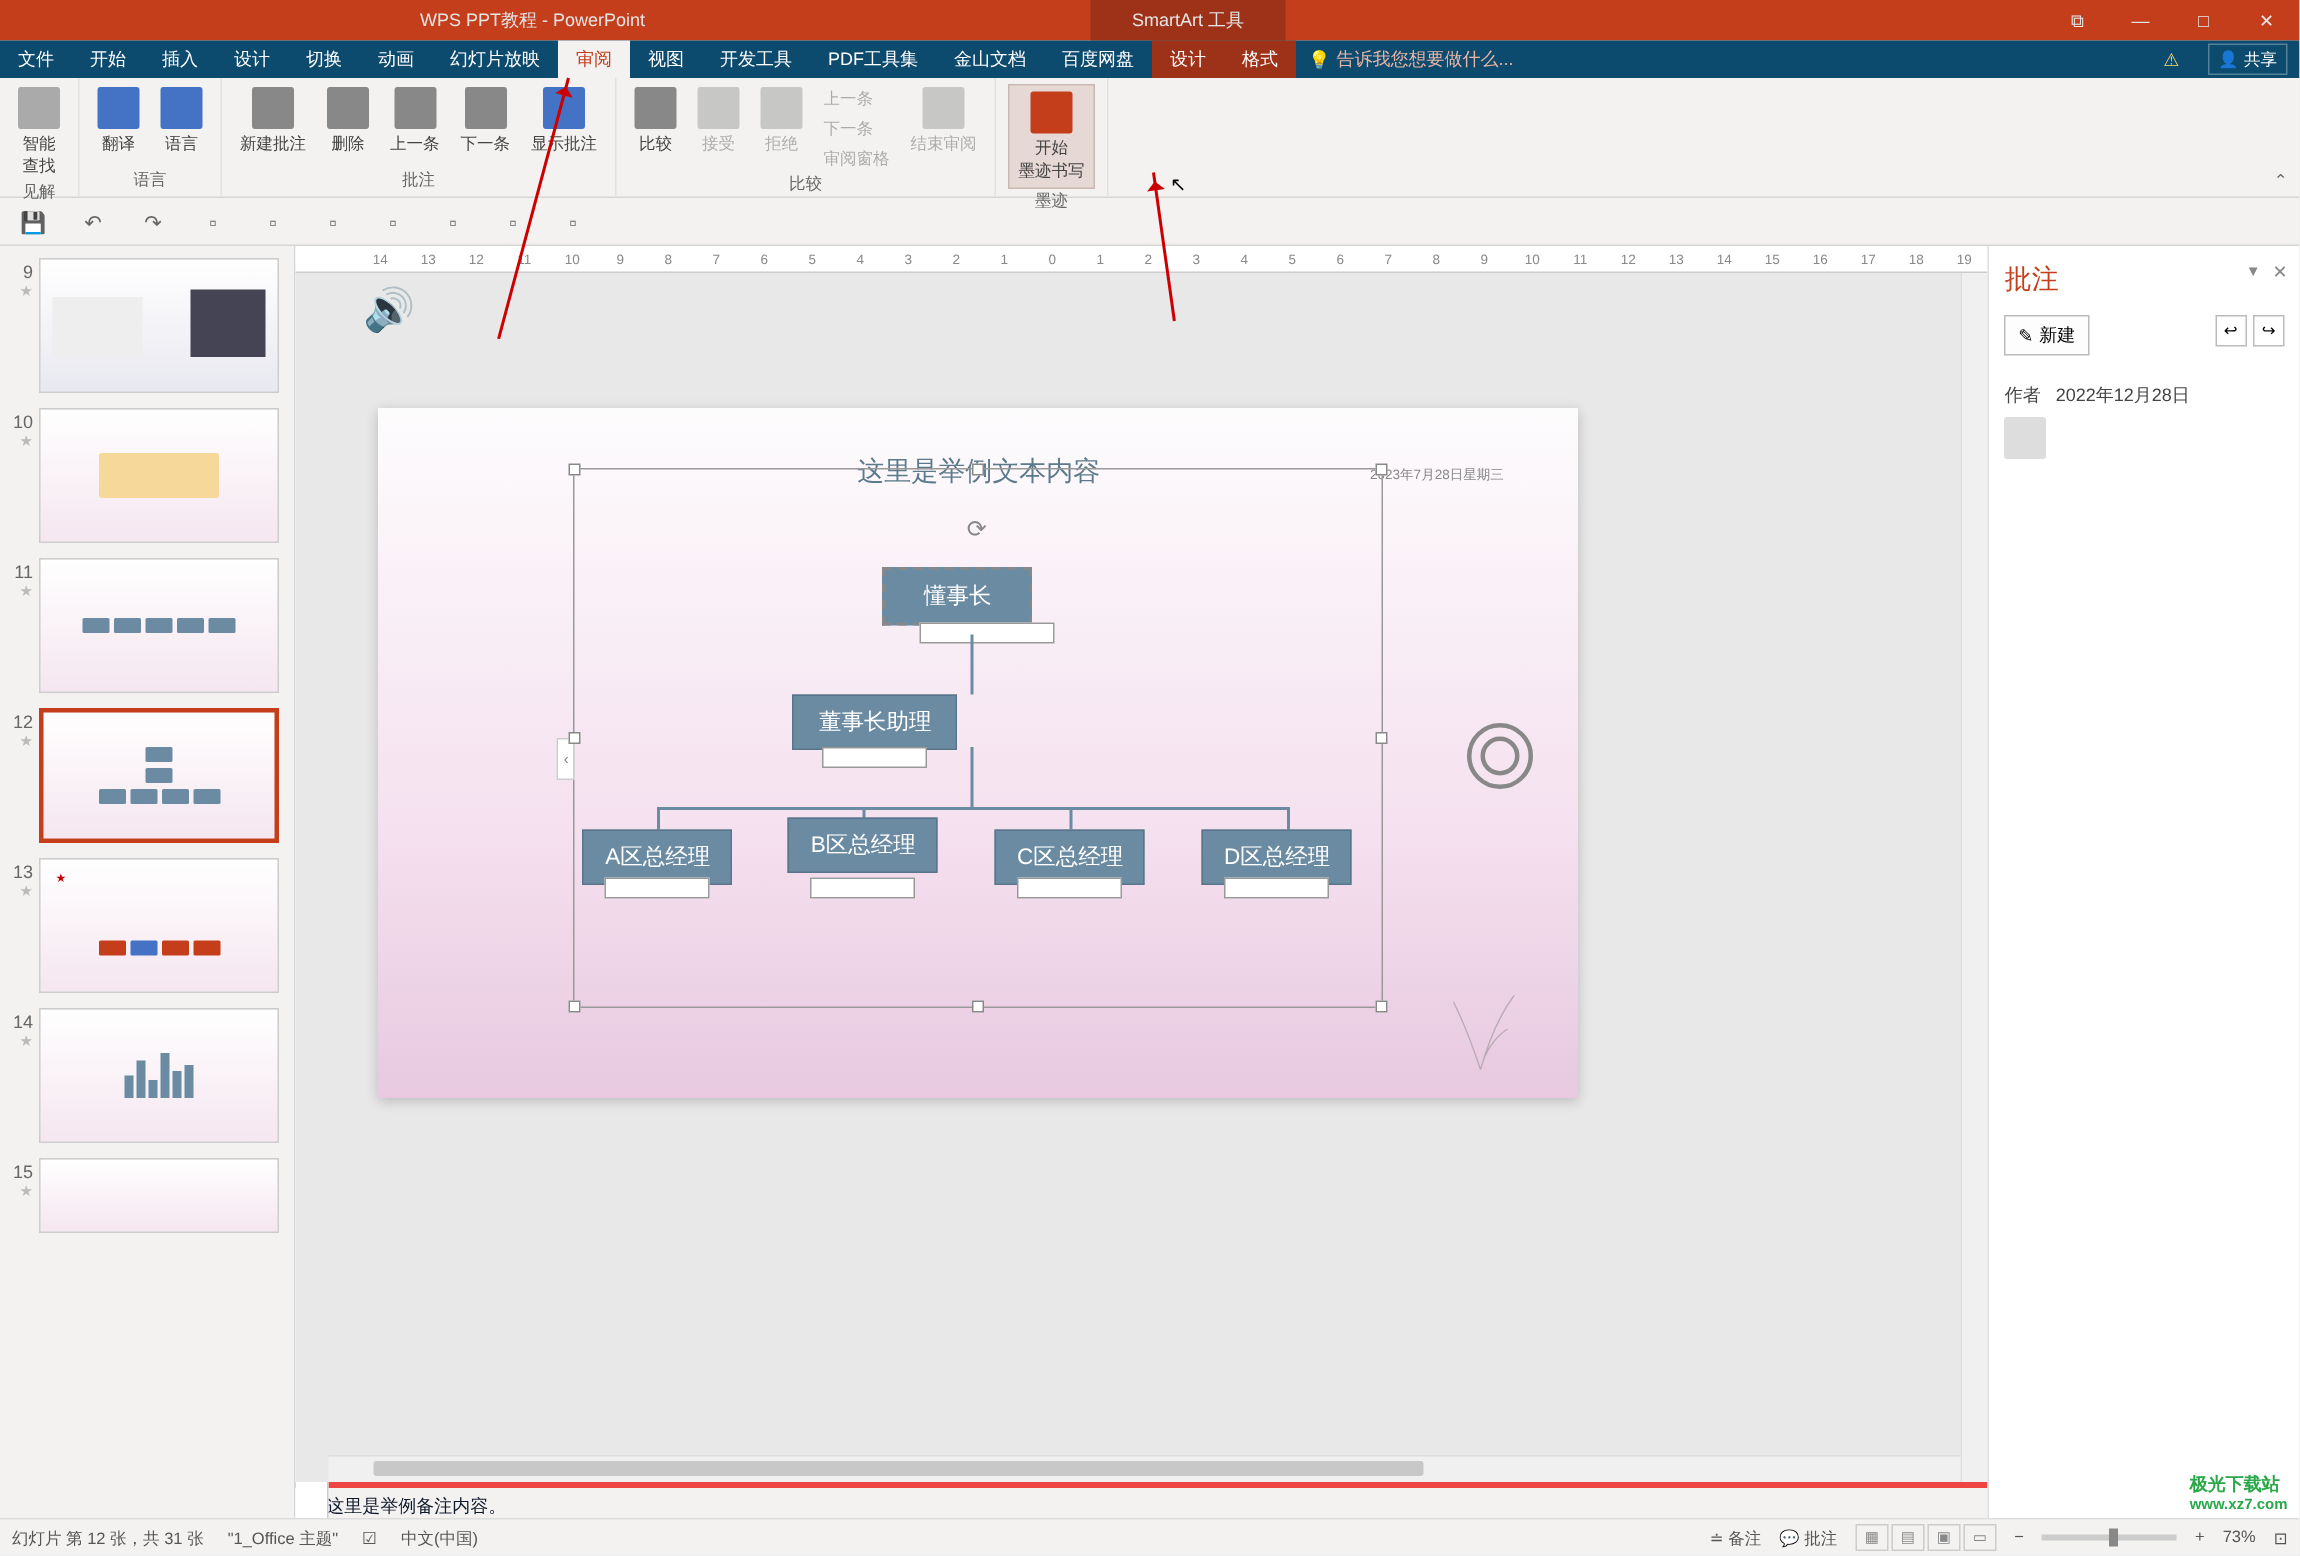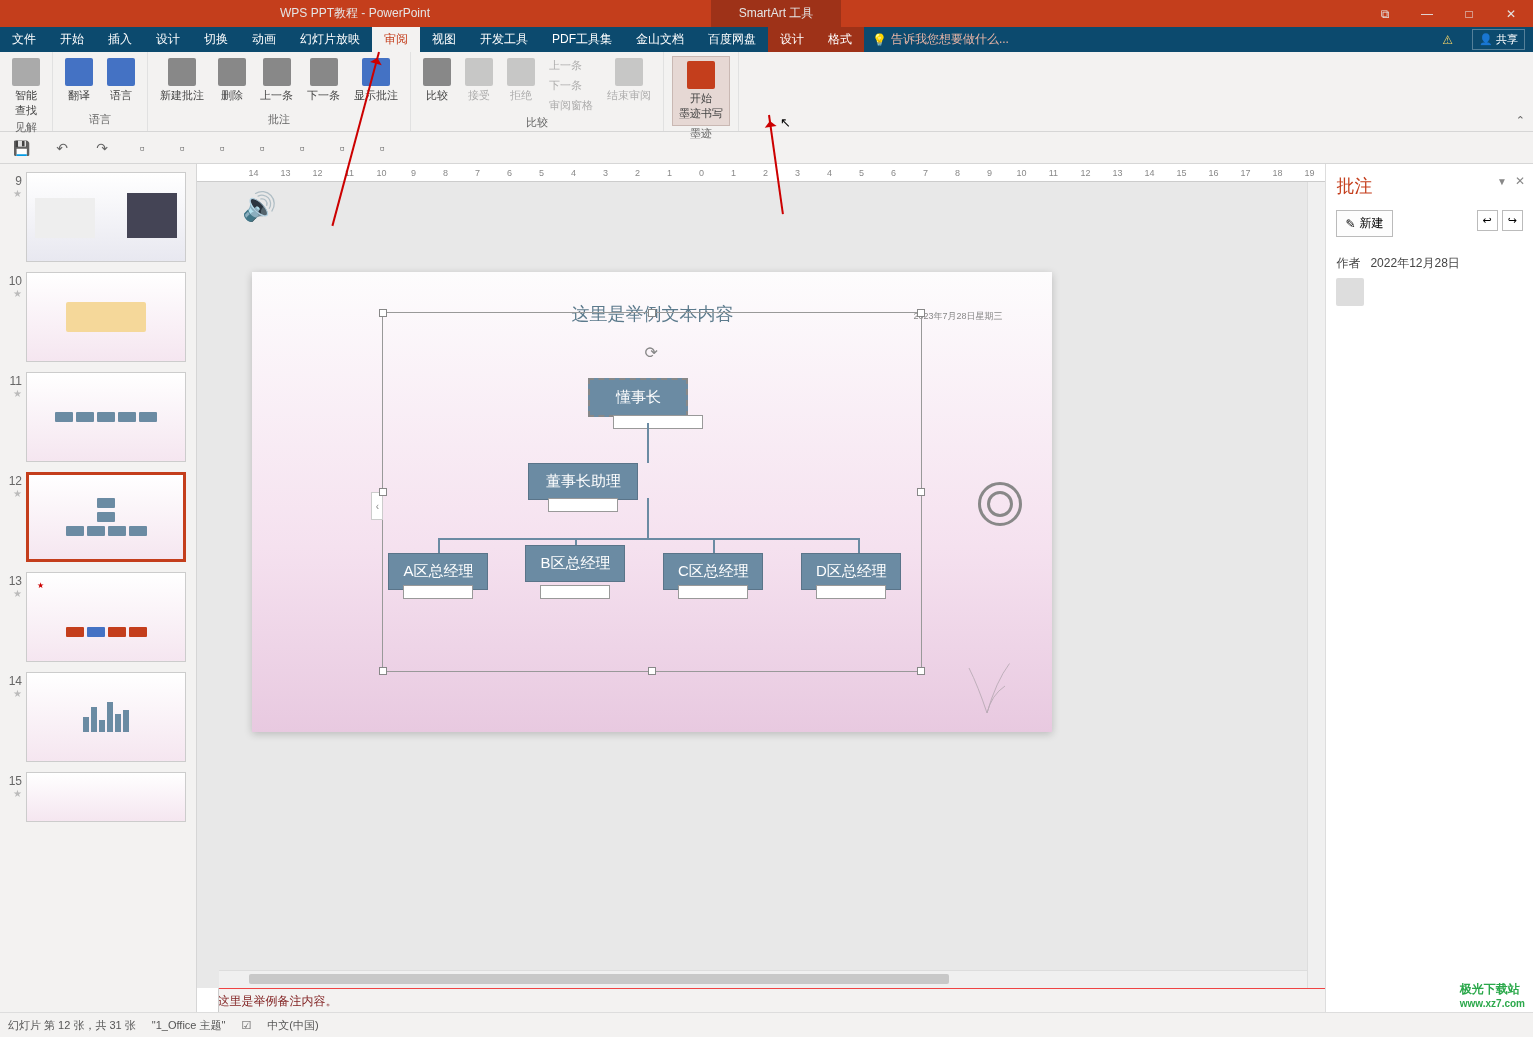--- a/index.html
+++ b/index.html
@@ -1,19 +1,19 @@
 <!DOCTYPE html>
 <html><head>
 <meta charset="utf-8">
 <style>
 *{margin:0;padding:0;box-sizing:border-box;font-family:"Microsoft YaHei","Segoe UI",sans-serif}
 body{background:#f3f3f3;width:1533px;height:1037px;overflow:hidden;position:relative}
 .titlebar{height:27px;background:#c43e1c;display:flex;align-items:center;color:#e5e5e5;font-size:12px;position:relative}
 .title-center{position:absolute;left:280px;display:flex;align-items:center}
-.title-smartart{position:absolute;left:711px;width:130px;text-align:center;background:#9e3218;height:27px;line-height:27px}
+.title-smartart{position:absolute;left:727px;width:130px;text-align:center;background:#9e3218;height:27px;line-height:27px}
 .title-right{position:absolute;right:0;display:flex;gap:18px;padding-right:10px;align-items:center}
 .win-btn{width:24px;text-align:center;cursor:pointer}
 .tabbar{height:25px;background:#0c4a6e;display:flex;align-items:center;color:#fff;font-size:12px;position:relative}
 .tab{padding:0 12px;height:25px;line-height:25px;cursor:pointer}
 .tab.active{background:#f3f2f1;color:#c43e1c}
 .tab.sub{background:#9e3218}
 .tell-me{color:#e8b5a6;padding-left:8px;display:flex;align-items:center;gap:4px}
 .share-btn{position:absolute;right:8px;color:#fff;padding:2px 6px;border:1px solid rgba(255,255,255,0.3);font-size:11px}
 .warn-icon{position:absolute;right:80px;color:#ffd966}
 .ribbon{height:80px;background:#f3f2f1;border-bottom:1px solid #d6d6d6;display:flex;font-size:11px;color:#444;position:relative}
@@ -57,21 +57,21 @@
 .sel-handle{width:8px;height:8px;background:#fff;border:1px solid #888;position:absolute}
 .org-node{position:absolute;background:#6b8ba3;color:#fff;font-size:15px;padding:8px 0;text-align:center;border:1px solid #5a7489}
 .org-input{position:absolute;background:#fff;border:1px solid #999;height:14px}
 .org-line{position:absolute;background:#6b8ba3}
 .node-selected{border:2px dashed #888}
 .circle-decor{position:absolute;right:30px;top:210px;width:44px;height:44px;border:3px solid #888;border-radius:50%}
 .circle-decor::after{content:"";position:absolute;inset:6px;border:3px solid #888;border-radius:50%}
 .scroll-v{position:absolute;right:0;top:0;bottom:0;width:18px;background:#f0f0f0;border-left:1px solid #ddd}
 .scroll-h{position:absolute;left:22px;right:18px;bottom:0;height:18px;background:#f0f0f0;border-top:1px solid #ddd}
 .scroll-h::after{content:"";position:absolute;left:30px;top:3px;height:10px;width:700px;background:#c8c8c8;border-radius:2px}
-.notes-bar{height:24px;background:#f3f2f1;border-top:1px solid #ef4444;padding:4px 20px;font-size:12px;color:#7f1d1d}
+.notes-bar{height:24px;background:#f3f2f1;border-top:4px solid #ef4444;padding:4px 20px;font-size:12px;color:#0f172a}
 .comments-pane{width:220px;background:#fff;border-left:1px solid #ddd;padding:10px;font-size:12px;position:relative}
 .comments-title{font-size:18px;color:#c43e1c;margin-bottom:12px}
 .comments-close{position:absolute;right:8px;top:10px;color:#888;cursor:pointer}
 .comments-dd{position:absolute;right:26px;top:12px;color:#888;cursor:pointer;font-size:10px}
 .new-comment-btn{border:1px solid #bbb;padding:4px 8px;display:inline-flex;align-items:center;gap:4px;cursor:pointer;background:#fdfdfd}
 .comment-nav{float:right;display:flex;gap:4px}
 .comment-nav div{border:1px solid #bbb;padding:3px 5px;cursor:pointer;font-size:11px}
 .author-row{margin-top:18px;display:flex;gap:10px;align-items:center;color:#444}
 .avatar{width:28px;height:28px;background:#ddd;border-radius:2px;margin-top:6px}
 .statusbar{height:25px;background:#f3f2f1;border-top:1px solid #ddd;display:flex;align-items:center;font-size:11px;color:#555;padding:0 8px;gap:16px}
@@ -426,18 +426,33 @@
     </div>
     <div class="avatar"></div>
   </div>
 </div>
 
 <div class="statusbar">
   <span>幻灯片 第 12 张，共 31 张</span>
   <span>"1_Office 主题"</span>
   <span>☑</span>
   <span>中文(中国)</span>
+  <div class="status-right">
+    <span>≐ <span>备注</span></span>
+    <span>💬 <span>批注</span></span>
+    <div class="view-btns">
+      <div class="view-btn">▦</div>
+      <div class="view-btn">▤</div>
+      <div class="view-btn">▣</div>
+      <div class="view-btn">▭</div>
+    </div>
+    <span>−</span>
+    <div class="zoom-slider"></div>
+    <span>+</span>
+    <span>73%</span>
+    <span>⊡</span>
+  </div>
 </div>
 
 <div class="watermark">
   <div>极光下载站</div>
   <div class="url">www.xz7.com</div>
 </div>
 
 </body></html>

